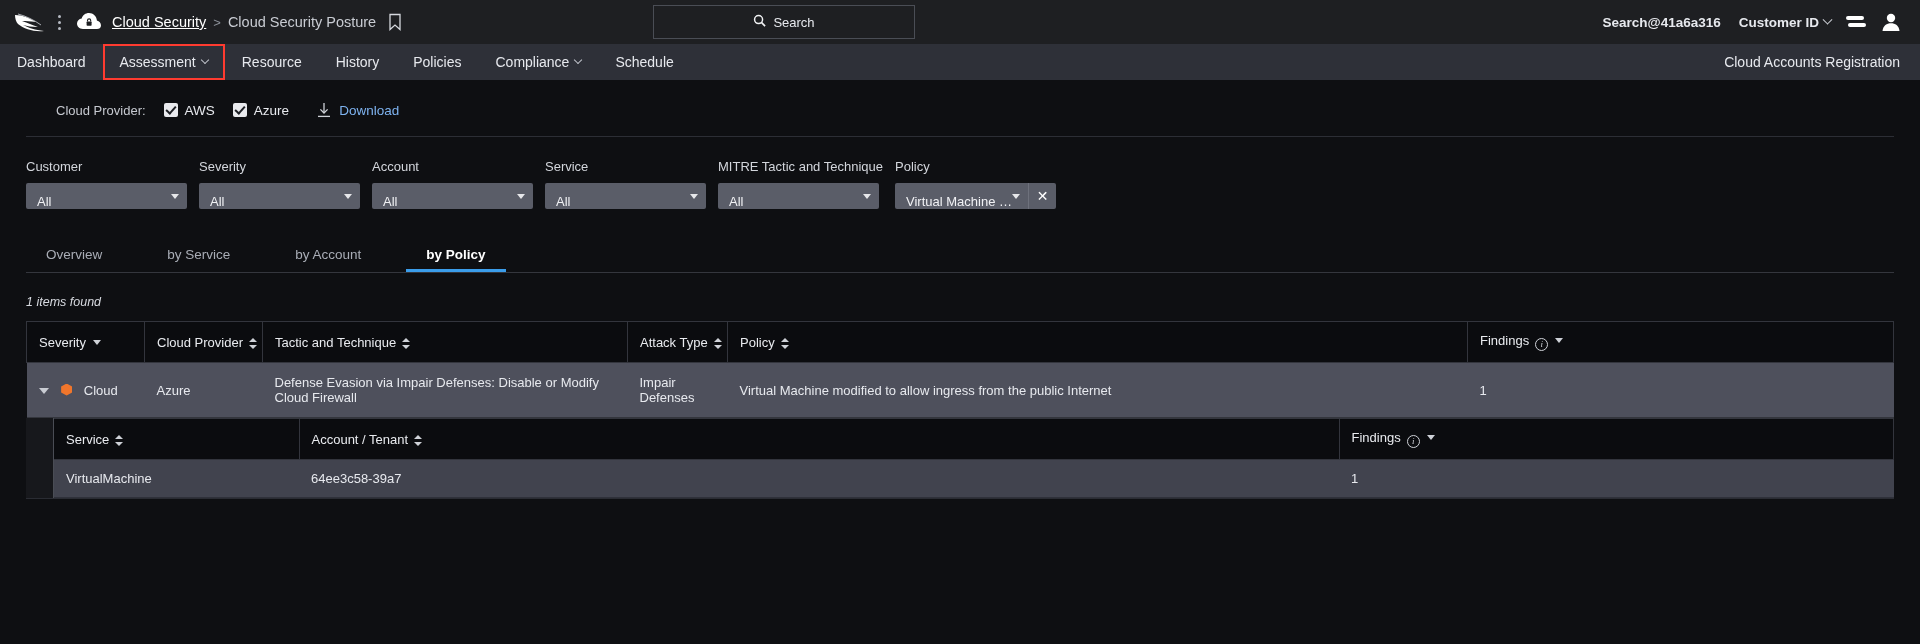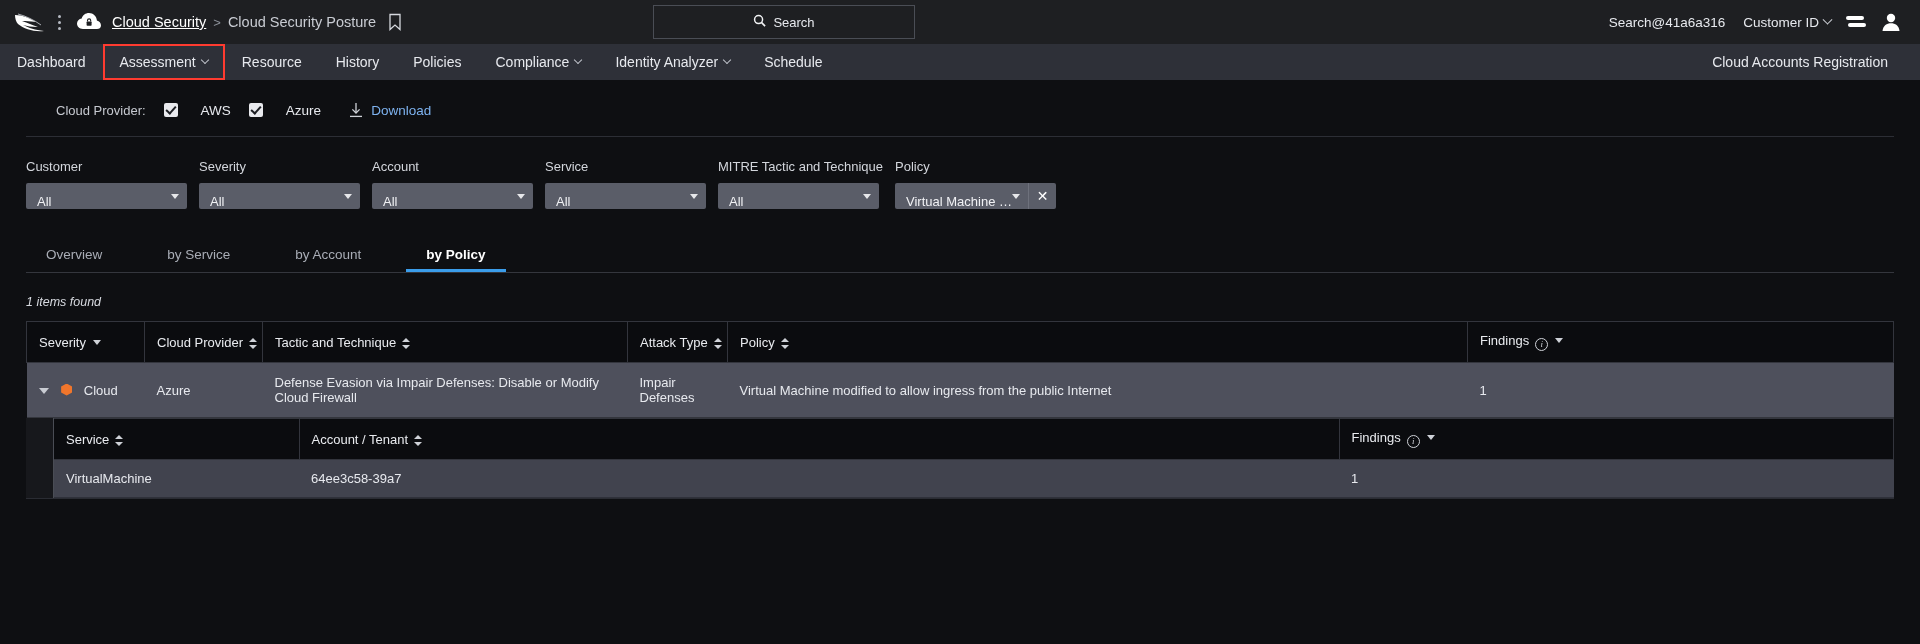--- a/index.html
+++ b/index.html
@@ -40,21 +40,21 @@
     width: 262px; height: 34px;
     border: 1px solid #4a4d55;
     background: #1e1f22;
     display: flex; align-items: center; justify-content: center;
     gap: 7px;
   }
   .searchwrap span { font-size: 13px; color: #e7e9ee; }
 
   .topright {
     margin-left: auto; display: flex; align-items: center; gap: 0;
-    font-size: 13.5px; color: #e7e9ee;
+    font-size: 13.5px; color: #e7e9ee; font-weight: bold;
   }
   .topright .tr-item { padding: 0 9px; display: flex; align-items: center; gap: 5px; }
   .chev { display:inline-block; width:7px; height:7px; border-right:1.4px solid #cfd2d8; border-bottom:1.4px solid #cfd2d8; transform: rotate(45deg) translate(-2px,-2px); }
   .list-icon { width: 20px; height: 18px; margin-left: 6px; }
   .avatar-icon { width: 22px; height: 20px; margin-left: 14px; }
 
   
   .navbar {
     height: 36px;
     background: #2e3038;
@@ -69,32 +69,32 @@
     padding: 0 17px;
     color: #e7e9ee;
     white-space: nowrap;
   }
   .navitem .chevsm {
     display:inline-block; width:6px; height:6px;
     border-right:1.3px solid #c6c9d0; border-bottom:1.3px solid #c6c9d0;
     transform: rotate(45deg) translate(-1.5px,-1.5px);
   }
   .navitem.highlight { outline: 2px solid #ff3b30; outline-offset: -2px; }
-  .nav-right { margin-left: auto; display: flex; align-items: center; padding-right: 32px; }
+  .nav-right { margin-left: auto; display: flex; align-items: center; padding-right: 20px; }
 
   
   .page { padding: 0 26px; }
   .headrow {
     display: flex; align-items: center;
     padding-top: 22px; padding-bottom: 18px;
     border-bottom: 1px solid #2c2e35;
   }
   h1.title { font-size: 21.5px; font-weight: 700; letter-spacing: .1px; }
   .cp-label { margin-left: 30px; font-size: 13px; color: #c6c9d0; }
-  .cb { display: flex; align-items: center; gap: 23px; margin-left: 18px; font-size: 13.5px; }
+  .cb { display: flex; align-items: center; gap: 7px; margin-left: 18px; font-size: 13.5px; }
   .box {
     width: 14px; height: 14px; border-radius: 2px;
     background: #e9eaee; position: relative; display: inline-block;
   }
   .box::after {
     content: ""; position: absolute; left: 4px; top: 1px;
     width: 4px; height: 8px;
     border-right: 2px solid #1d1f24; border-bottom: 2px solid #1d1f24;
     transform: rotate(42deg);
   }
@@ -278,24 +278,20 @@
     <span>Resource</span>
   </div>
   <div class="navitem">
     <span>History</span>
   </div>
   <div class="navitem">
     <span>Policies</span>
   </div>
   <div class="navitem">
     <span>Compliance</span>
-    <span class="chevsm"></span>
-  </div>
-  <div class="navitem">
-    <span>Identity Analyzer</span>
     <span class="chevsm"></span>
   </div>
   <div class="navitem">
     <span>Schedule</span>
   </div>
   <div class="nav-right">
     <span>Cloud Accounts Registration</span>
   </div>
 </div>
 

